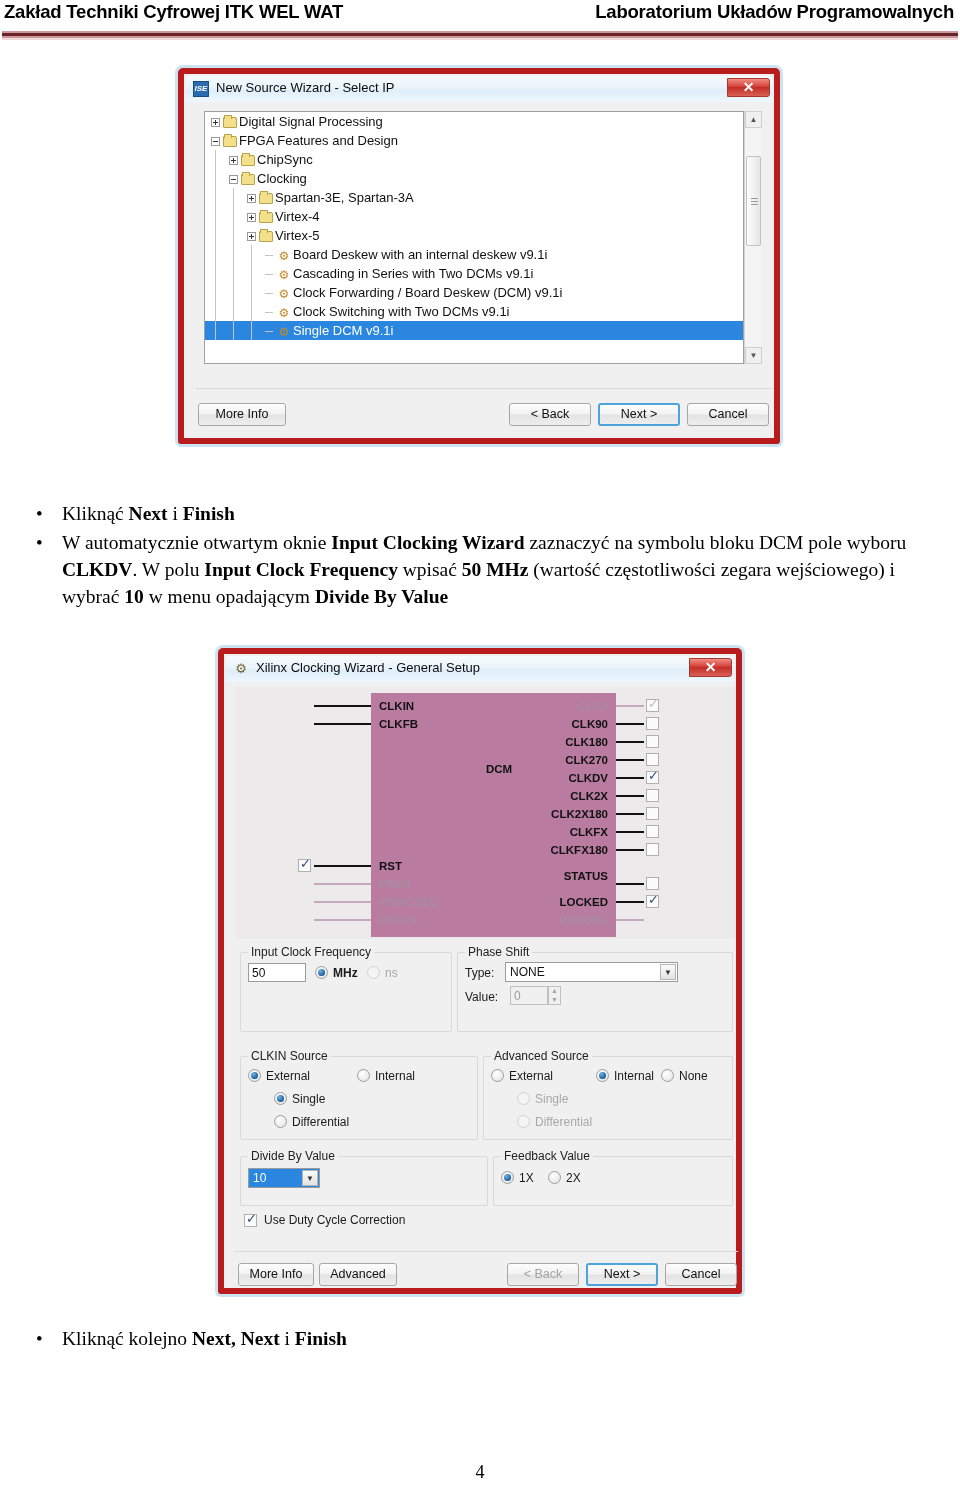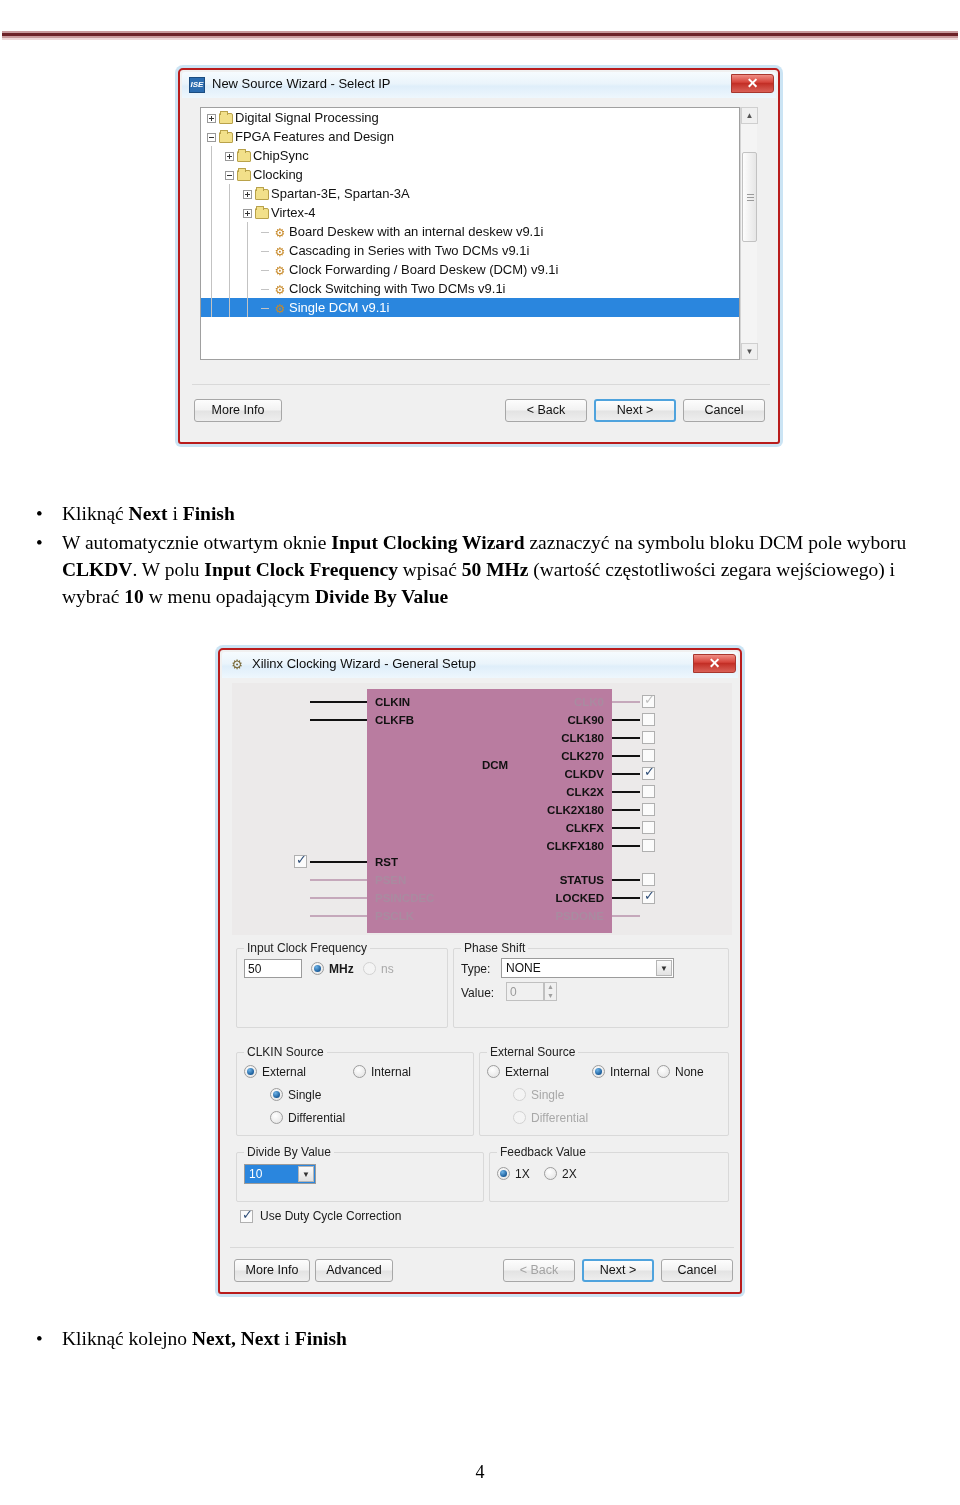--- a/index.html
+++ b/index.html
@@ -26,21 +26,21 @@
   }
   .hdr-rule { position:absolute; left:2px; top:31px; width:956px; height:10px; }
   .hdr-rule .l1 { position:absolute; left:0; top:0; width:100%; height:2px; background:#c99a9d; }
   .hdr-rule .l2 { position:absolute; left:0; top:2px; width:100%; height:3px; background:#6d2228; }
   .hdr-rule .l3 { position:absolute; left:0; top:5px; width:100%; height:2px; background:#c99a9d; }
   .hdr-rule .l4 { position:absolute; left:0; top:7px; width:100%; height:2px; background:#efd9da; }
 
   
   .win {
     position:absolute; background:#f0f0f0;
-    border:2px solid #b91c1c;
+    border:6px solid #b91c1c;
     border-radius:5px 5px 3px 3px;
     box-shadow:0 0 0 3px rgba(160,205,235,0.55);
   }
   .win-inner { position:absolute; inset:2px; background:#f0f0f0; border-radius:3px; }
   .titlebar {
     position:absolute; left:0; top:0; right:0; height:26px;
     background:linear-gradient(to bottom,#f6fbfe 0%,#eaf4fb 45%,#dfeefa 55%,#eef7fd 100%);
     border-radius:3px 3px 0 0;
   }
   .title-ico { position:absolute; left:7px; top:5px; width:16px; height:16px; }
@@ -216,20 +216,24 @@
   .bul b { font-weight:bold; }
   .pgnum {
     position:absolute; left:0; width:960px; text-align:center;
     font-family:"Liberation Serif", serif; font-size:18px; color:#000;
   }
 </style>
 </head>
 <body>
 
 <div class="pg-header">
+  <div class="hdr-row">
+    <div class="hdr-left">Zakład Techniki Cyfrowej ITK WEL WAT</div>
+    <div class="hdr-right">Laboratorium Układów Programowalnych</div>
+  </div>
   <div class="hdr-rule">
     <div class="l1"></div>
       <div class="l2"></div>
       <div class="l3"></div>
       <div class="l4"></div>
   </div>
 </div>
 
 <div class="win" style="left:178px; top:68px; width:602px; height:376px;">
   <div class="win-inner">
@@ -241,20 +245,21 @@
       <div class="btn-close" style="right:2px;">✕</div>
     </div>
 
     <div class="tree" style="left:18px; top:35px; width:540px; height:253px;" id="ip-tree">
         <div class="trow"><span style="display: inline-block; width: 6px;"></span><span class="exp plus"></span><span class="folder"></span><span>Digital Signal Processing</span></div>
         <div class="trow"><span style="display: inline-block; width: 6px;"></span><span class="exp"></span><span class="folder"></span><span>FPGA Features and Design</span></div>
         <div class="trow"><div class="twig" style="left: 10px;"></div><span style="display: inline-block; width: 24px;"></span><span class="exp plus"></span><span class="folder"></span><span>ChipSync</span></div>
         <div class="trow"><div class="twig" style="left: 10px;"></div><span style="display: inline-block; width: 24px;"></span><span class="exp"></span><span class="folder"></span><span>Clocking</span></div>
         <div class="trow"><div class="twig" style="left: 10px;"></div><div class="twig" style="left: 28px;"></div><span style="display: inline-block; width: 42px;"></span><span class="exp plus"></span><span class="folder"></span><span>Spartan-3E, Spartan-3A</span></div>
         <div class="trow"><div class="twig" style="left: 10px;"></div><div class="twig" style="left: 28px;"></div><span style="display: inline-block; width: 42px;"></span><span class="exp plus"></span><span class="folder"></span><span>Virtex-4</span></div>
+        <div class="trow"><div class="twig" style="left: 10px;"></div><div class="twig" style="left: 28px;"></div><span style="display: inline-block; width: 42px;"></span><span class="exp plus"></span><span class="folder"></span><span>Virtex-5</span></div>
         <div class="trow"><div class="twig" style="left: 10px;"></div><div class="twig" style="left: 28px;"></div><div class="twig" style="left: 46px;"></div><span style="display: inline-block; width: 60px;"></span><span style="display: inline-block; width: 13px;"><span style="display:inline-block;width:8px;height:1px;background:#c3c3c3;vertical-align:middle;"></span></span><span class="ipico">⚙</span><span>Board Deskew with an internal deskew v9.1i</span></div>
         <div class="trow"><div class="twig" style="left: 10px;"></div><div class="twig" style="left: 28px;"></div><div class="twig" style="left: 46px;"></div><span style="display: inline-block; width: 60px;"></span><span style="display: inline-block; width: 13px;"><span style="display:inline-block;width:8px;height:1px;background:#c3c3c3;vertical-align:middle;"></span></span><span class="ipico">⚙</span><span>Cascading in Series with Two DCMs v9.1i</span></div>
         <div class="trow"><div class="twig" style="left: 10px;"></div><div class="twig" style="left: 28px;"></div><div class="twig" style="left: 46px;"></div><span style="display: inline-block; width: 60px;"></span><span style="display: inline-block; width: 13px;"><span style="display:inline-block;width:8px;height:1px;background:#c3c3c3;vertical-align:middle;"></span></span><span class="ipico">⚙</span><span>Clock Forwarding / Board Deskew (DCM) v9.1i</span></div>
         <div class="trow"><div class="twig" style="left: 10px;"></div><div class="twig" style="left: 28px;"></div><div class="twig" style="left: 46px;"></div><span style="display: inline-block; width: 60px;"></span><span style="display: inline-block; width: 13px;"><span style="display:inline-block;width:8px;height:1px;background:#c3c3c3;vertical-align:middle;"></span></span><span class="ipico">⚙</span><span>Clock Switching with Two DCMs v9.1i</span></div>
         <div class="trow sel"><div class="twig" style="left: 10px;"></div><div class="twig" style="left: 28px;"></div><div class="twig" style="left: 46px;"></div><span style="display: inline-block; width: 60px;"></span><span style="display: inline-block; width: 13px;"><span style="display:inline-block;width:8px;height:1px;background:#c3c3c3;vertical-align:middle;"></span></span><span class="ipico">⚙</span><span>Single DCM v9.1i</span></div>
       </div>
 
     <div class="vsb" style="left:558px; top:35px; width:17px; height:253px;">
       <div class="arr" style="top:0;">▲</div>
       <div class="thumb" style="top:45px; height:90px;">
@@ -335,21 +340,21 @@
         <div class="cbx empty" style="left: 410px; top: 102px;"></div>
         <div class="pinlbl r" style="left: 175px; top: 120px; width: 197px;">CLK2X180</div>
         <div class="wire" style="left: 380px; top: 126px; width: 28px;"></div>
         <div class="cbx empty" style="left: 410px; top: 120px;"></div>
         <div class="pinlbl r" style="left: 175px; top: 138px; width: 197px;">CLKFX</div>
         <div class="wire" style="left: 380px; top: 144px; width: 28px;"></div>
         <div class="cbx empty" style="left: 410px; top: 138px;"></div>
         <div class="pinlbl r" style="left: 175px; top: 156px; width: 197px;">CLKFX180</div>
         <div class="wire" style="left: 380px; top: 162px; width: 28px;"></div>
         <div class="cbx empty" style="left: 410px; top: 156px;"></div>
-        <div class="pinlbl r" style="left: 175px; top: 190px; width: 197px;">STATUS</div>
+        <div class="pinlbl r" style="left: 175px; top: 182px; width: 197px;">STATUS</div>
         <div class="wire" style="left: 380px; top: 196px; width: 28px;"></div>
         <div class="cbx empty" style="left: 410px; top: 190px;"></div>
         <div class="pinlbl r" style="left: 175px; top: 208px; width: 197px;">LOCKED</div>
         <div class="wire" style="left: 380px; top: 214px; width: 28px;"></div>
         <div class="cbx" style="left: 410px; top: 208px;">
           <div class="tick">✓</div>
         </div>
         <div class="pinlbl r dim" style="left: 175px; top: 226px; width: 197px;">PSDONE</div>
         <div class="wire dim" style="left: 380px; top: 232px; width: 28px;"></div>
       </div>
@@ -390,21 +395,21 @@
     <div class="lbl" style="left:149px; top:413px;">Internal</div>
     <div class="radio" style="left:48px; top:436px;">
       <div class="dot"></div>
       </div>
     <div class="lbl" style="left:66px; top:436px;">Single</div>
     <div class="radio off" style="left:48px; top:459px;">
       </div>
     <div class="lbl" style="left:66px; top:459px;">Differential</div>
 
     <div class="grp" style="left:257px; top:400px; width:250px; height:84px;"></div>
-    <div class="grp-lbl" style="left:265px; top:393px;">External Source</div>
+    <div class="grp-lbl" style="left:265px; top:393px;">Advanced Source</div>
     <div class="radio off" style="left:265px; top:413px;">
       </div>
     <div class="lbl" style="left:283px; top:413px;">External</div>
     <div class="radio" style="left:370px; top:413px;">
       <div class="dot"></div>
       </div>
     <div class="lbl" style="left:388px; top:413px;">Internal</div>
     <div class="radio off" style="left:435px; top:413px;">
       </div>
     <div class="lbl" style="left:453px; top:413px;">None</div>

